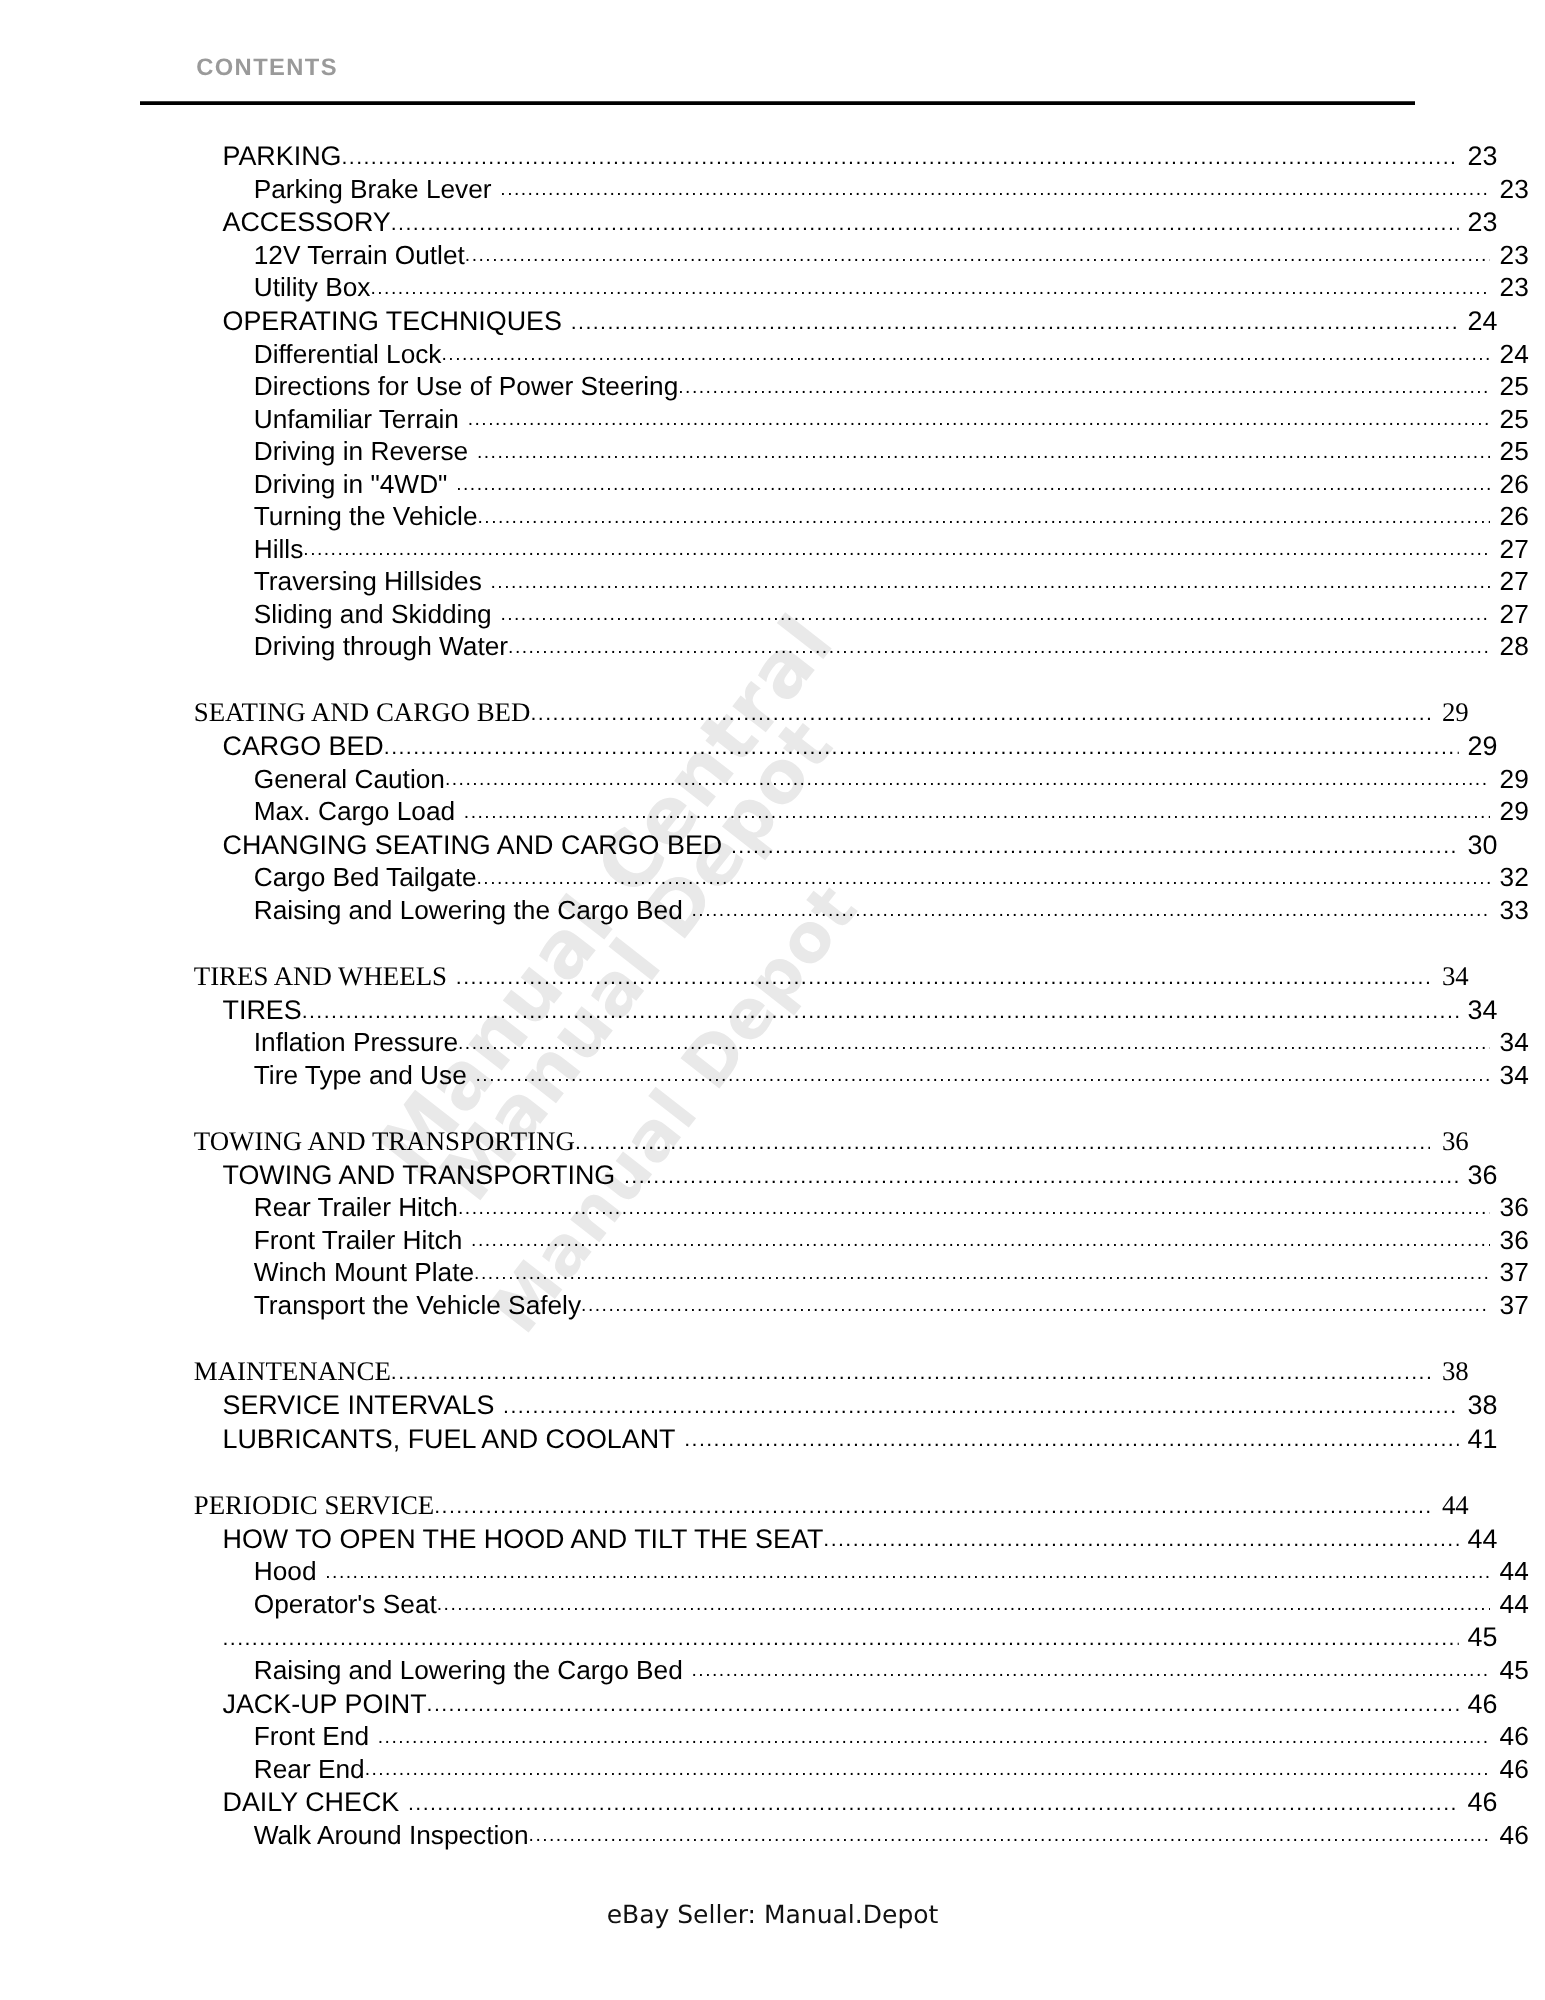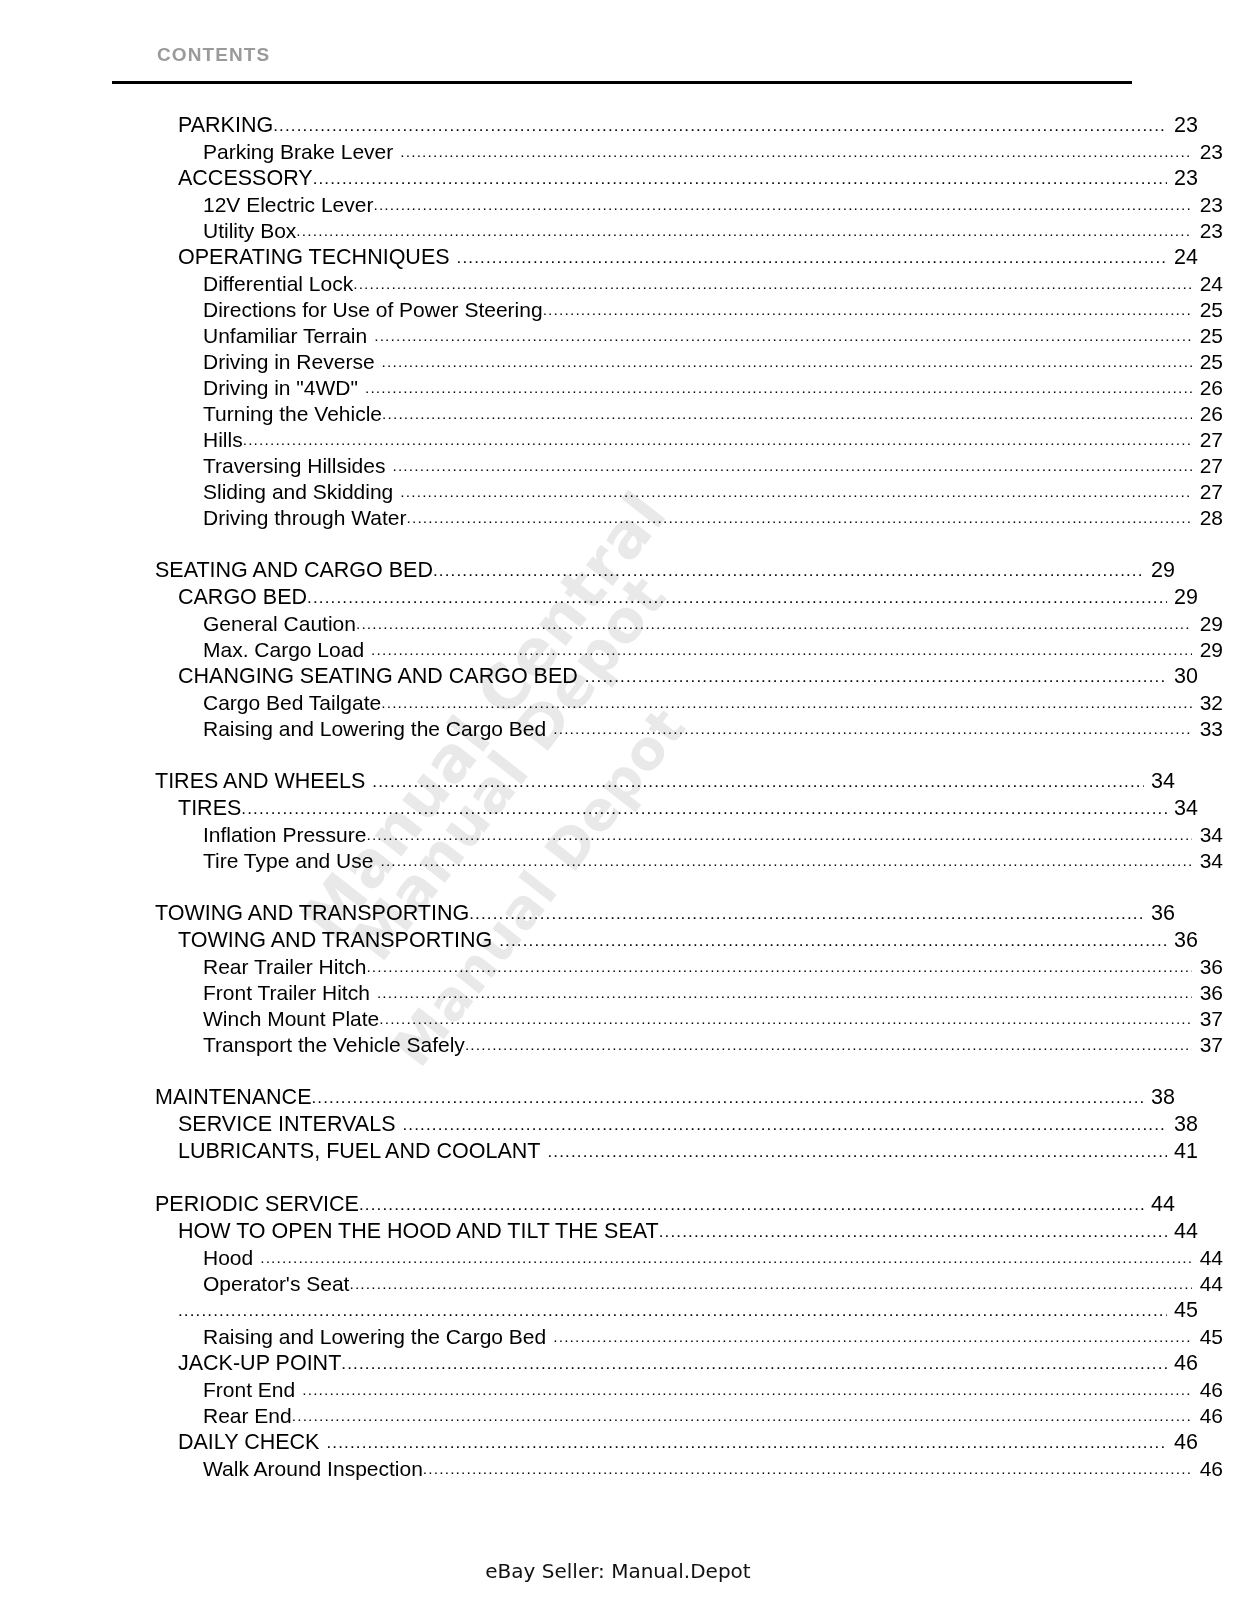--- a/index.html
+++ b/index.html
@@ -145,42 +145,41 @@
     min-width: 30px;
   }
 
   
   .lvl-0 { padding-left: 43px; }
   .lvl-1 { padding-left: 66px; }
   .lvl-2 { padding-left: 91px; }
 
   
   .lvl-0 .toc-label,
-  .lvl-0 .toc-page { font-size: 21.5px; }
+  .lvl-0 .toc-page { font-size: 21.5px; font-family: Liberation Serif, serif; }
   .lvl-1 .toc-label,
   .lvl-1 .toc-page { font-size: 21.5px; }
   .lvl-2 .toc-label,
   .lvl-2 .toc-page { font-size: 21px; }
 
   .lvl-2 { height: 26px; line-height: 26px; }
   .lvl-2 .toc-leader { height: 26px; }
   .lvl-2 .toc-leader::after { font-size: 15.5px; line-height: 26px; }
 
   
   .gap .toc-label { padding-right: 7px; }
 
   
   .doc-footer {
     position: absolute;
     left: 0;
     top: 1519px;
     width: 1236px;
     text-align: center;
     z-index: 2;
-    margin-top: 40px;
   }
   .footer-text {
     font-family: "DejaVu Sans", sans-serif;
     font-size: 20px;
     color: #111111;
   }
 </style>
 </head>
 <body>
 
@@ -208,21 +207,21 @@
           <span class="toc-label">Parking Brake Lever</span>
           <span class="toc-leader"></span>
           <span class="toc-page">23</span>
         </div>
         <div class="toc-row lvl-1">
           <span class="toc-label">ACCESSORY</span>
           <span class="toc-leader"></span>
           <span class="toc-page">23</span>
         </div>
         <div class="toc-row lvl-2">
-          <span class="toc-label">12V Electric Lever</span>
+          <span class="toc-label">12V Terrain Outlet</span>
           <span class="toc-leader"></span>
           <span class="toc-page">23</span>
         </div>
         <div class="toc-row lvl-2">
           <span class="toc-label">Utility Box</span>
           <span class="toc-leader"></span>
           <span class="toc-page">23</span>
         </div>
         <div class="toc-row lvl-1 gap">
           <span class="toc-label">OPERATING TECHNIQUES</span>

